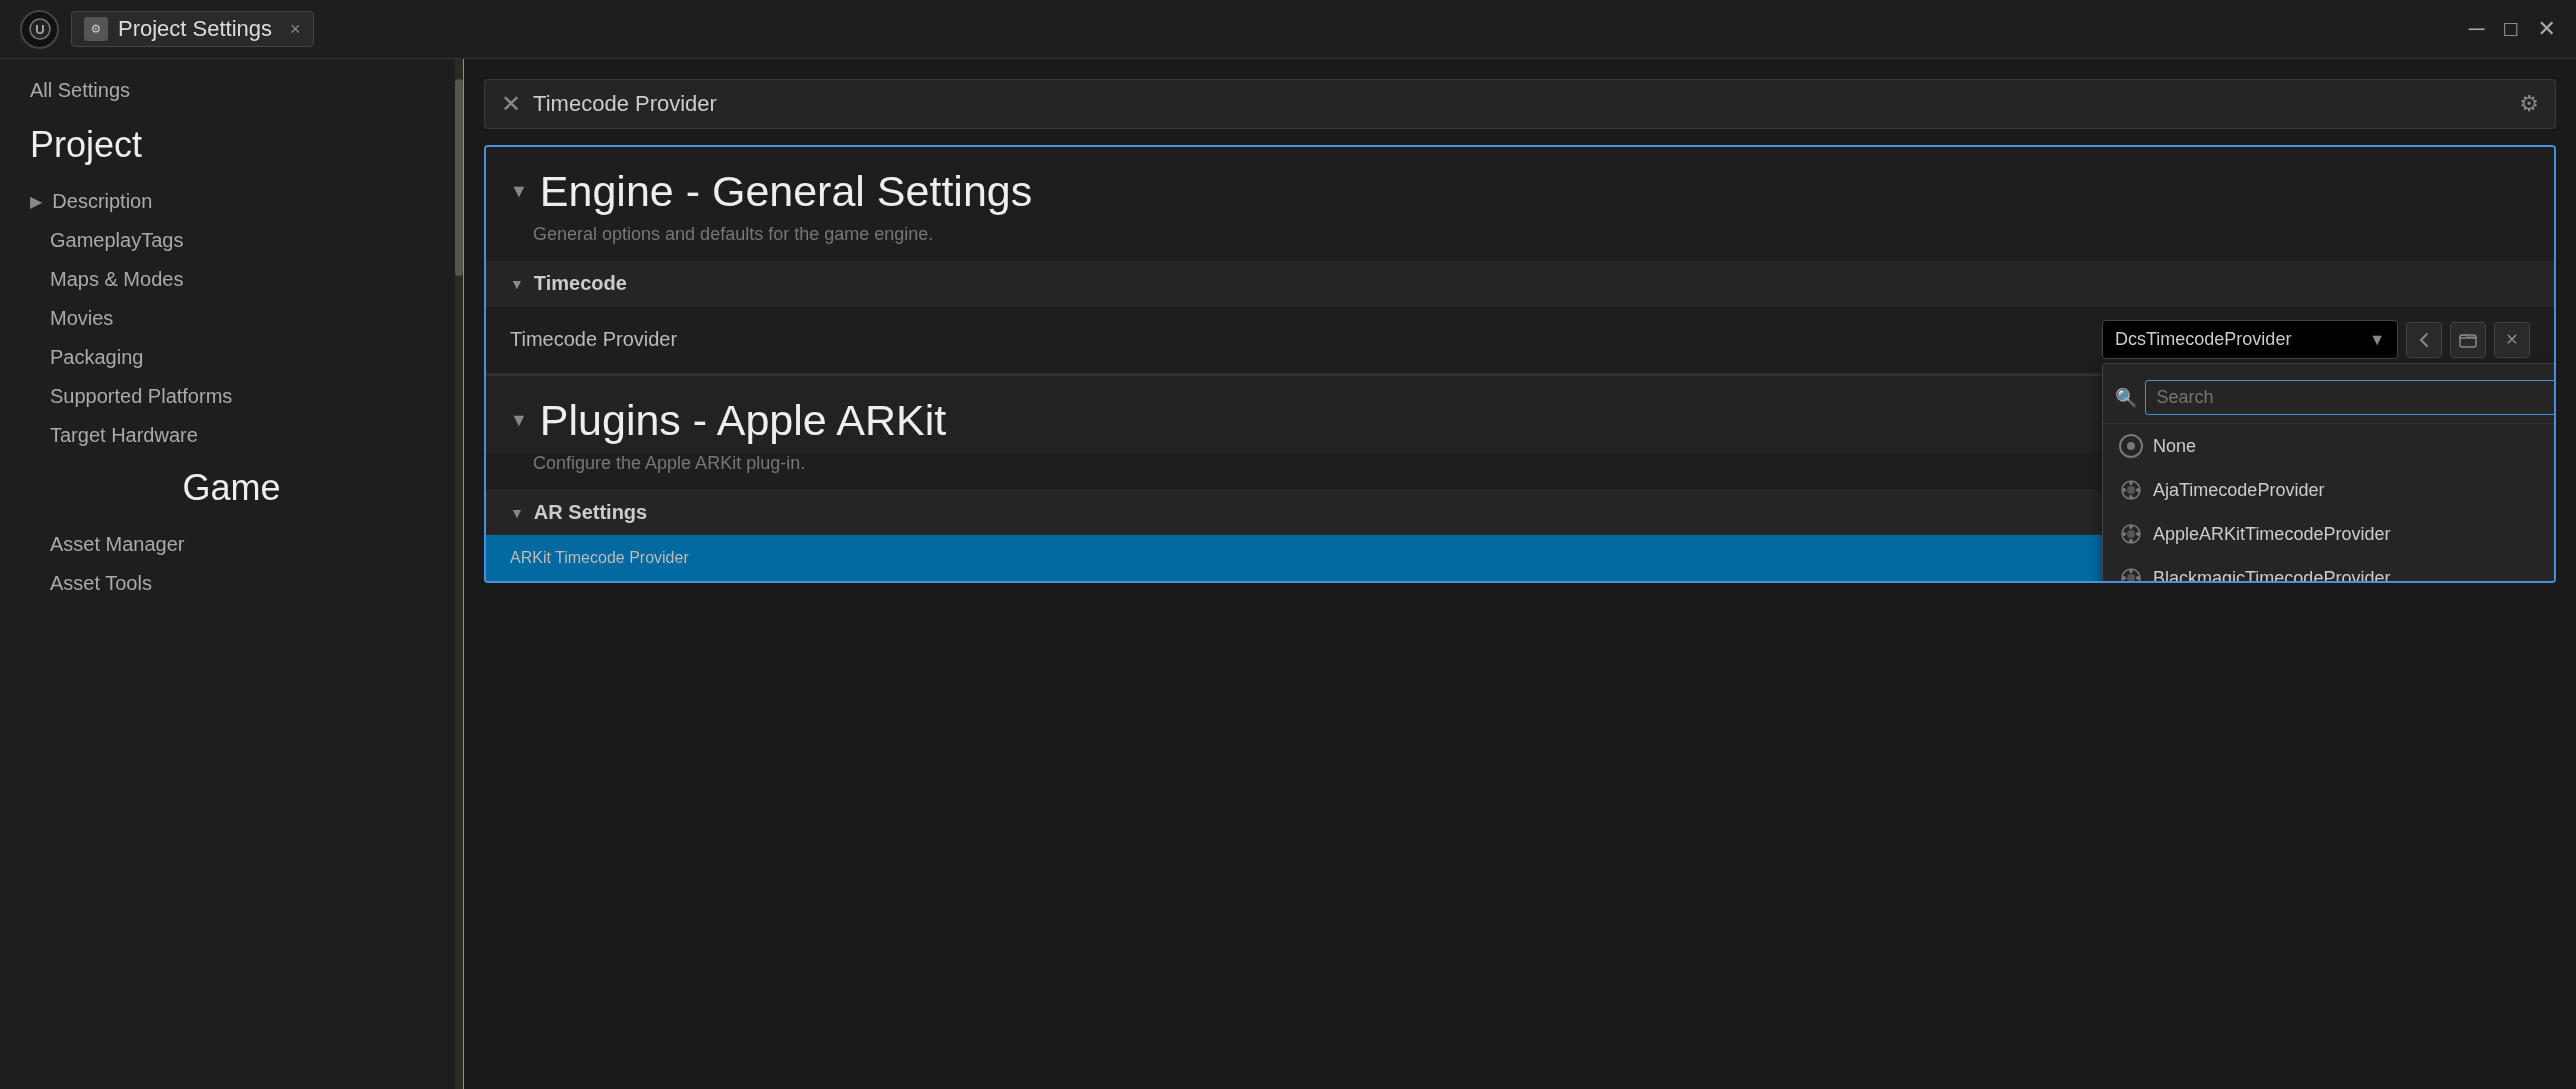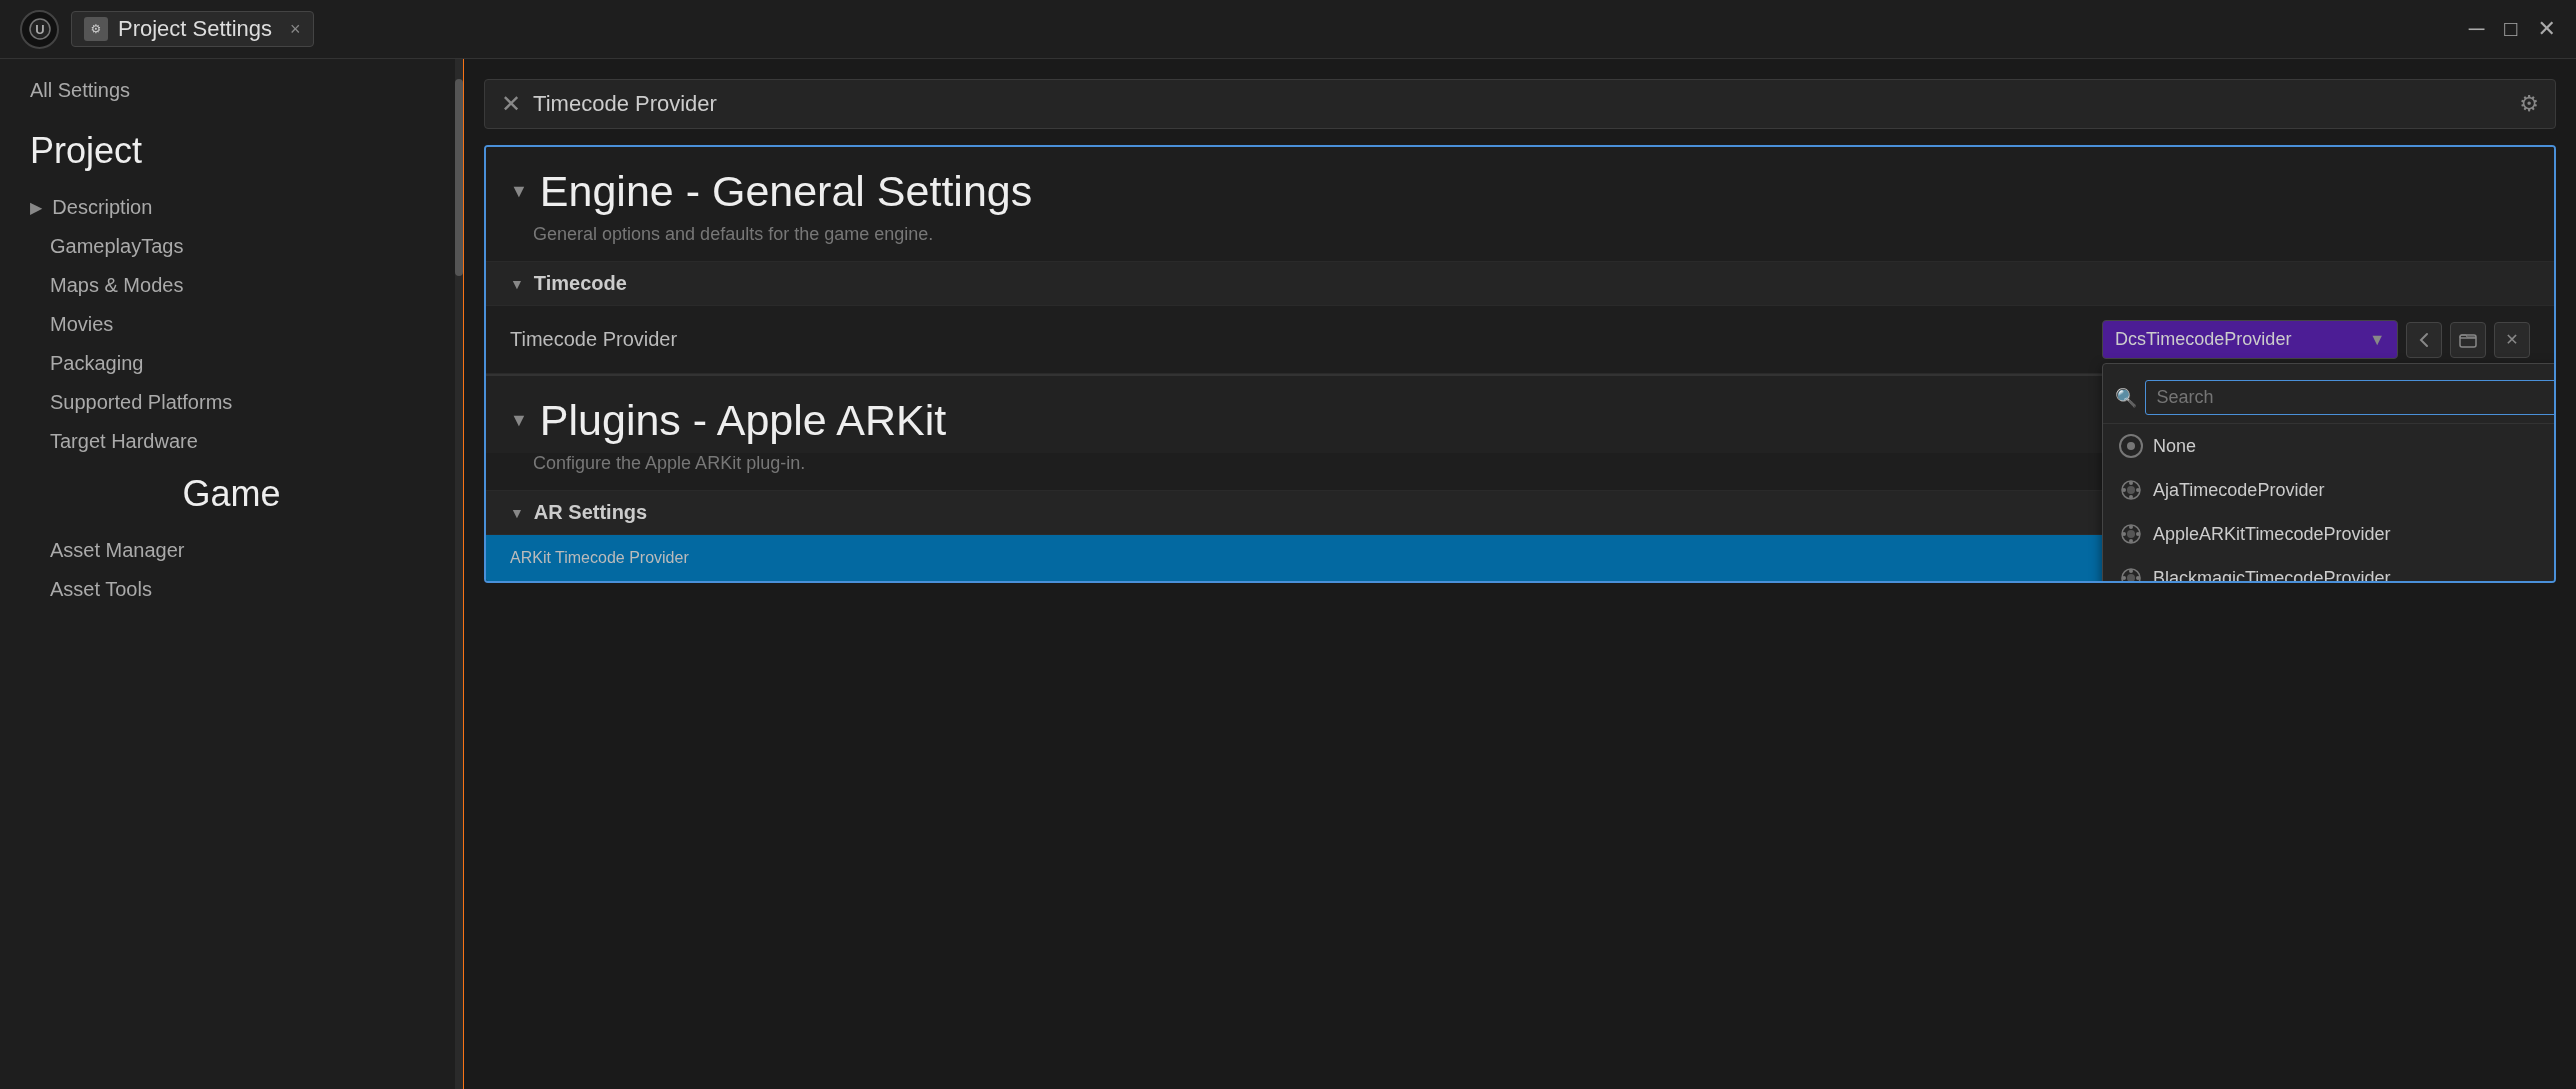--- a/index.html
+++ b/index.html
@@ -115,21 +115,21 @@
       font-size: 20px;
       color: #aaa;
       margin-bottom: 20px;
       cursor: pointer;
     }
     .sidebar-section-title {
       font-size: 36px;
       font-weight: 300;
       color: #eee;
       margin-bottom: 16px;
-      margin-top: 28px;
+      margin-top: 22px;
     }
     .sidebar-item {
       display: flex;
       align-items: center;
       gap: 10px;
       padding: 8px 0 8px 20px;
       font-size: 20px;
       color: #aaa;
       cursor: pointer;
     }
@@ -246,21 +246,21 @@
       gap: 8px;
     }
 
     
     .dropdown-container {
       position: relative;
     }
     .dropdown {
       display: flex;
       align-items: center;
-      background: #4c1d95;
+      background: #000000;
       border: 1px solid #444;
       border-radius: 4px;
       padding: 8px 12px;
       min-width: 296px;
       cursor: pointer;
     }
     .dropdown-text {
       flex: 1;
       font-size: 18px;
       color: #ccc;

